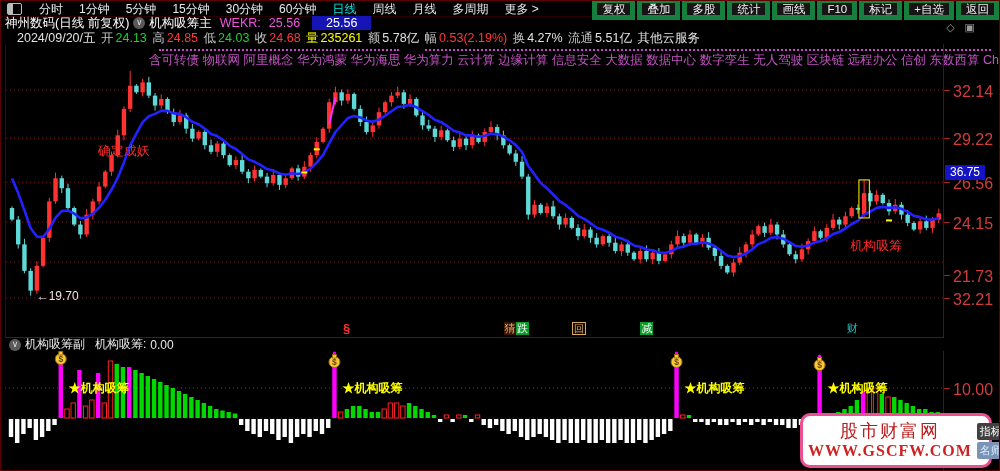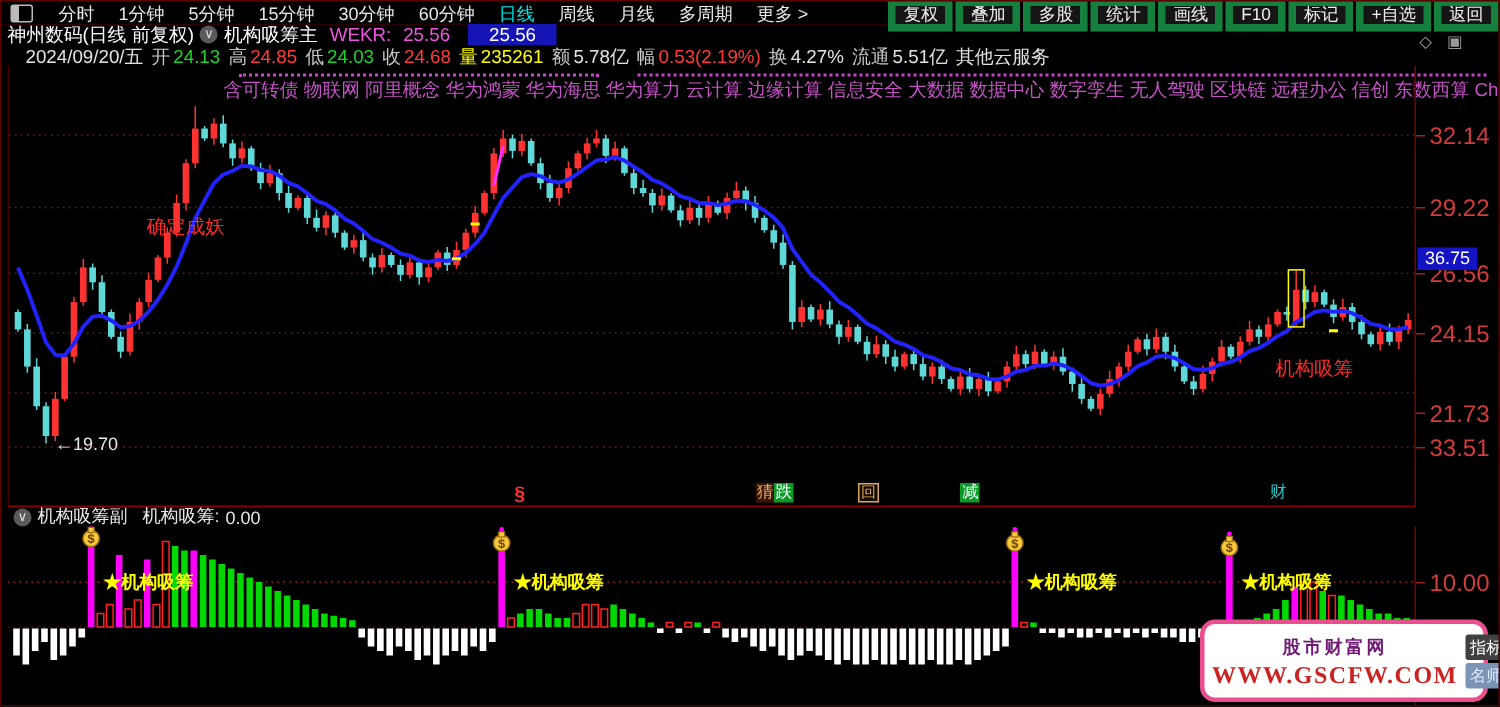--- a/index.html
+++ b/index.html
@@ -48,21 +48,21 @@
   
   #sub-header{position:absolute;left:4px;top:337px;height:13px;display:flex;align-items:center;
               font-size:12px;color:#e8e8e8;white-space:nowrap;}
   #sub-chart{position:absolute;left:4px;top:350px;width:938px;height:119px;}
   #sub-axis{position:absolute;left:942px;top:350px;width:57px;height:119px;border-left:1px solid #7a0000;}
   
   #wm{position:absolute;left:799px;top:412px;width:192px;height:55px;background:#ffffff;
       border:3px solid #ea4f8f;border-radius:10px;box-sizing:border-box;display:flex;
       align-items:center;padding:2px 5px;gap:5px;z-index:9;}
   .wm-left{flex:1;text-align:center;}
-  .wm-title{color:#701a75;font-size:12px;font-weight:bold;letter-spacing:2px;line-height:21px;}
+  .wm-title{color:#b91c1c;font-size:18px;font-weight:normal;letter-spacing:2px;line-height:21px;}
   .wm-url{color:#cc2222;font-size:16px;font-weight:bold;font-family:"Liberation Serif",serif;letter-spacing:1px;}
   .badge{display:block;font-size:11px;padding:1px 3px;margin:2px 0;border-radius:2px;white-space:nowrap;}
   .badge1{background:#404040;color:#ffffff;}
   .badge2{background:#7b93b5;color:#d8ecff;}
 </style>
 </head>
 <body>
 
 <div id="screen">
 
@@ -406,21 +406,21 @@
         <line x1="323.21999999999997" y1="79.72119999999998" x2="329.44" y2="53.273200000000024" stroke="#ff30ff" stroke-width="2"></line>
         <line x1="880.02" y1="176.42170000000002" x2="886.02" y2="176.42170000000002" stroke="#ffff00" stroke-width="2"></line>
       </svg>
   <div class="ann" style="left: 91.86px; top: 97.5162px;">确定成妖</div><div class="ann" style="left: 844.14px; top: 193.39px;">机构吸筹</div><div class="low-lbl" style="left: 30.66px; top: 244.633px;">←19.70</div><div class="bm bm-sig" style="left: 335.88px;">§</div><div class="bm bm-tan" style="left: 497.6px;">猜</div><div class="bm bm-greenbox" style="left: 510.04px;">跌</div><div class="bm bm-tanbox" style="left: 566.02px;">回</div><div class="bm bm-greenbox" style="left: 634.44px;">减</div><div class="bm bm-cyan" style="left: 839.7px;">财</div></div>
   <div id="main-axis">
       <div class="axlbl" style="top: 39px;">32.14</div>
       <div class="axlbl" style="top: 87.2676px;">29.22</div>
       <div class="axlbl" style="top: 131.237px;">26.56</div>
       <div class="axlbl" style="top: 171.075px;">24.15</div>
       <div class="axlbl" style="top: 224px;">21.73</div>
-      <div class="axlbl" style="top: 246.947px;">33.51</div>
+      <div class="axlbl" style="top: 246.947px;">32.21</div>
       <div id="cur-price" style="top: 120.981px;">36.75</div>
     </div>
 
   <div id="sub-header">
     <span class="circle-ico">∨</span>
     <span>机构吸筹副</span>
     <span style="width:10px;"></span>
     <span>机构吸筹:</span>
     <span style="width:4px;"></span>
     <span>0.00</span>

